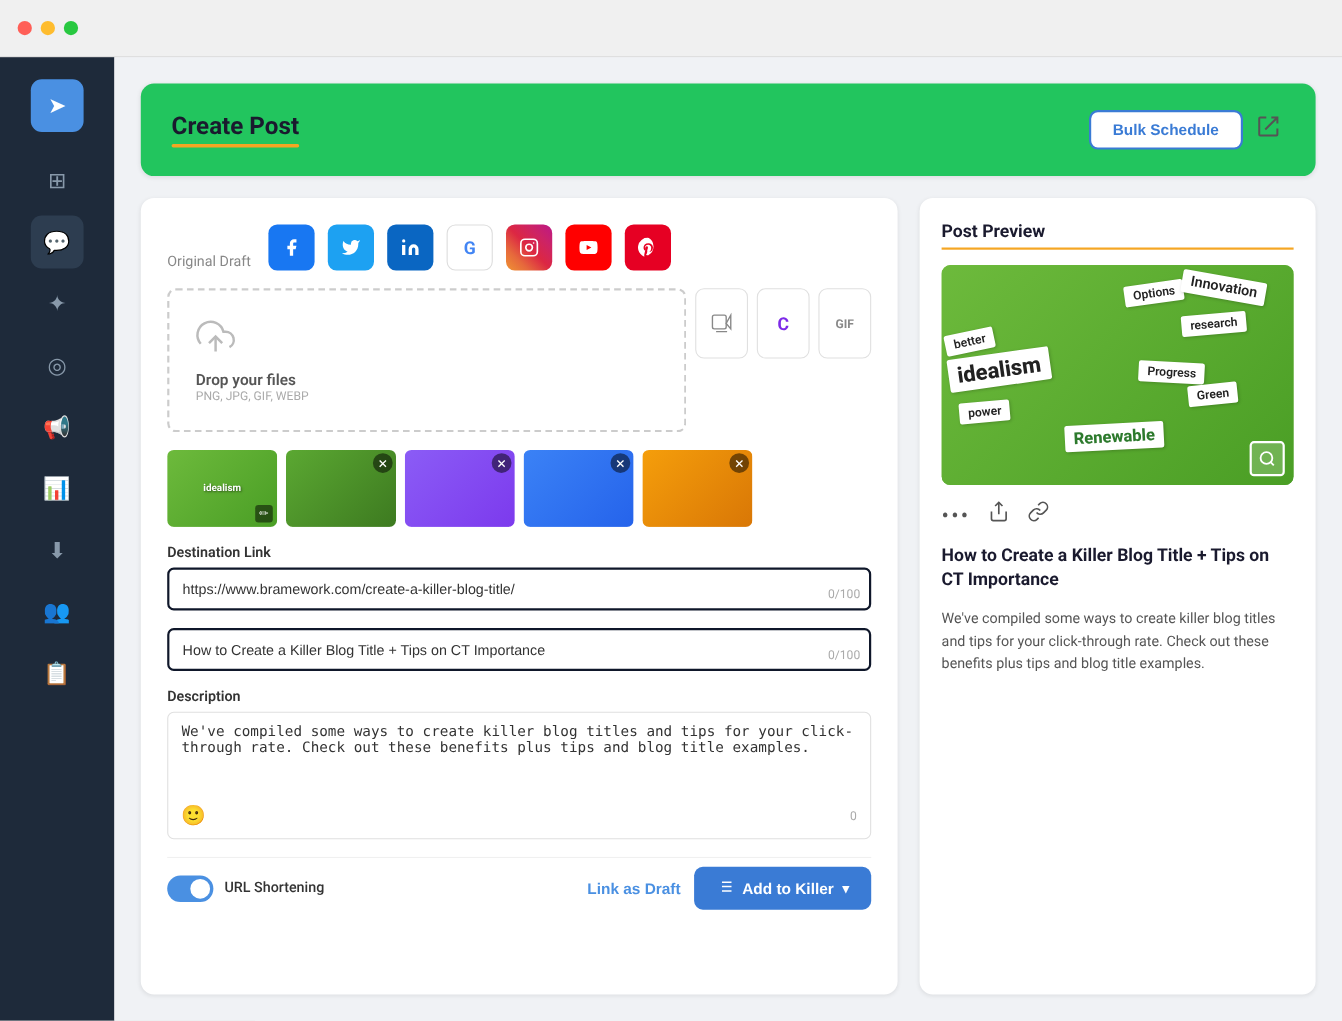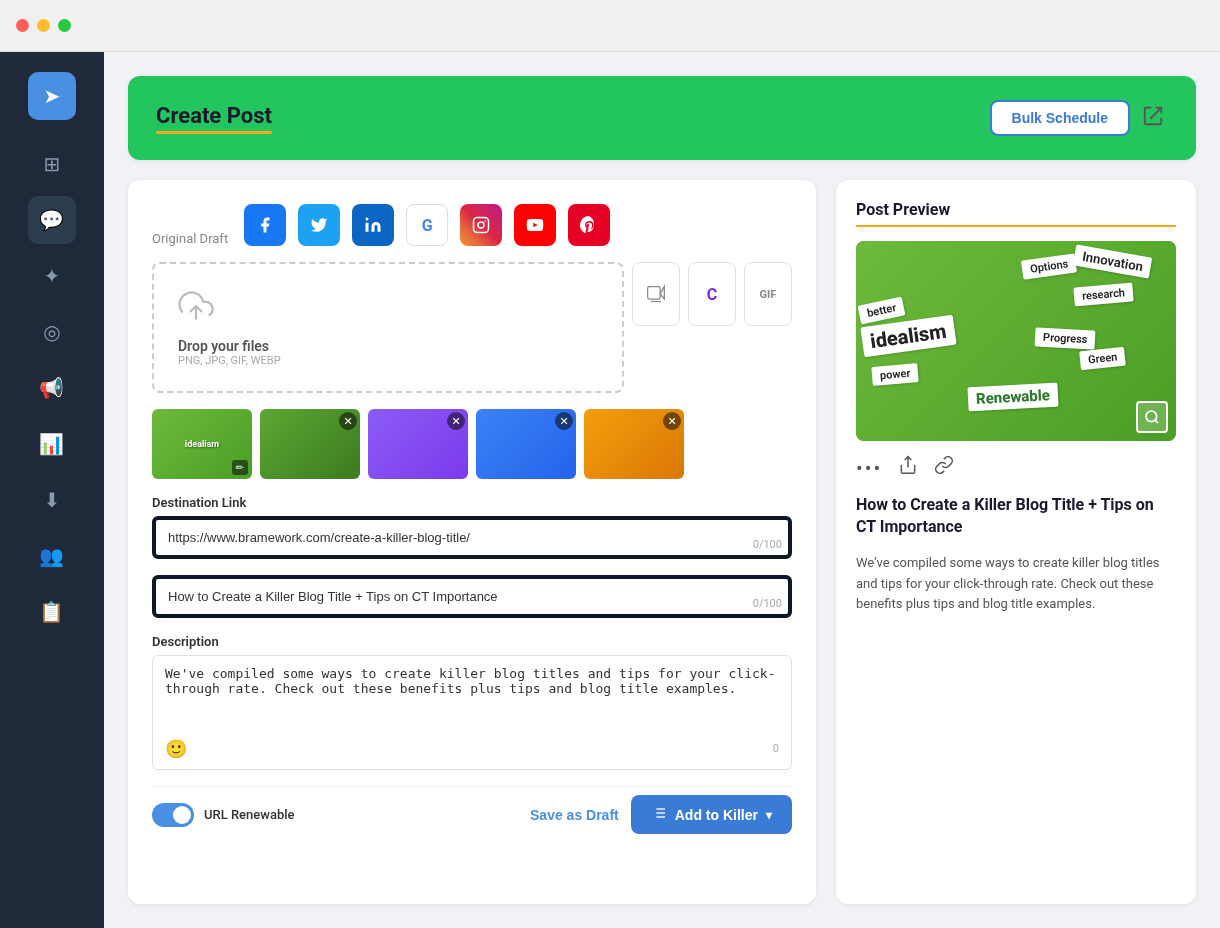--- a/index.html
+++ b/index.html
@@ -247,21 +247,21 @@
 
     
     .field-label {
       font-size: 13px;
       font-weight: 600;
       color: #333;
       margin-bottom: 6px;
     }
     .field-input {
       width: 100%;
-      border: 4px solid #0f172a;
+      border: 2px solid #0f172a;
       border-radius: 6px;
       padding: 10px 12px;
       font-size: 13px;
       color: #333;
       outline: none;
       resize: none;
     }
     .field-with-counter {
       position: relative;
     }
@@ -633,24 +633,24 @@
               <span class="desc-counter">0</span>
             </div>
           </div>
         </div>
 
         <div class="bottom-bar">
           <div class="url-shortening">
             <div class="toggle">
               <div class="toggle-knob"></div>
             </div>
-            <span class="toggle-label">URL Renewable</span>
+            <span class="toggle-label">URL Shortening</span>
           </div>
           <div class="bottom-actions">
-            <button class="save-draft-btn">Save as Draft</button>
+            <button class="save-draft-btn">Link as Draft</button>
             <button class="add-queue-btn">
               <span>
                 <svg width="16" height="16" viewBox="0 0 24 24" fill="none" stroke="white" stroke-width="2">
                   <line x1="8" y1="6" x2="21" y2="6"></line>
                   <line x1="8" y1="12" x2="21" y2="12"></line>
                   <line x1="8" y1="18" x2="21" y2="18"></line>
                   <line x1="3" y1="6" x2="3.01" y2="6"></line>
                   <line x1="3" y1="12" x2="3.01" y2="12"></line>
                   <line x1="3" y1="18" x2="3.01" y2="18"></line>
                 </svg>

